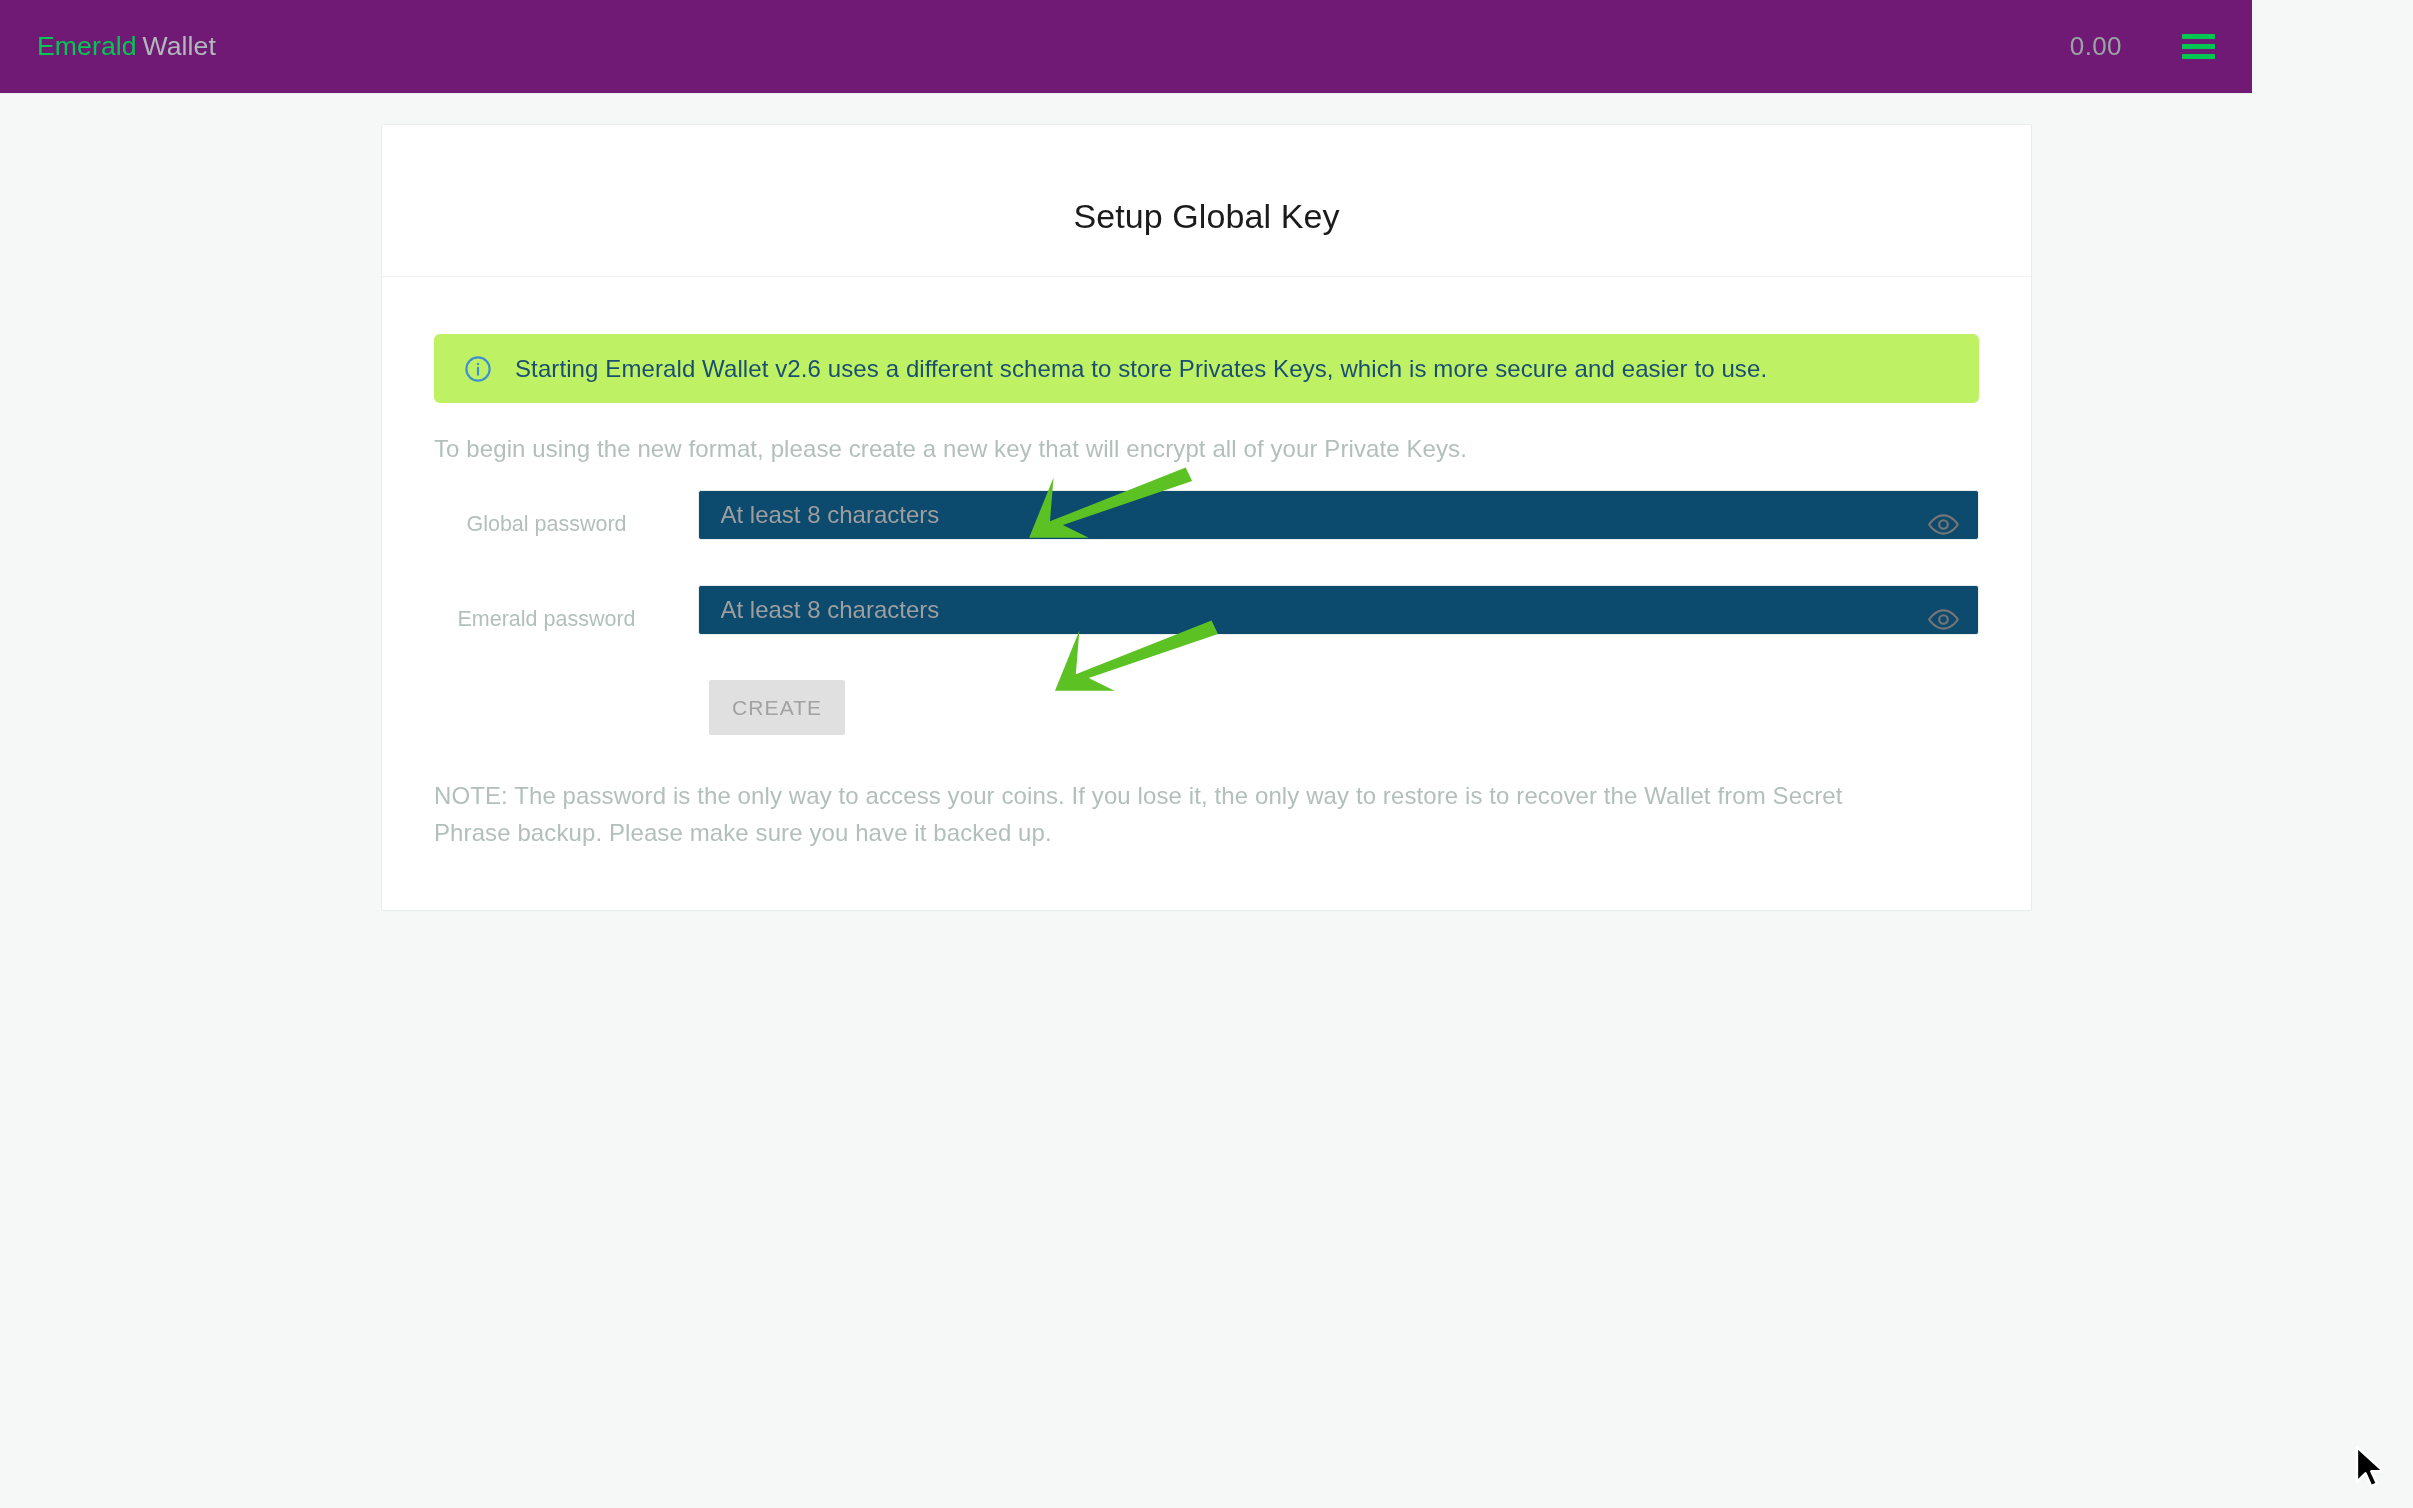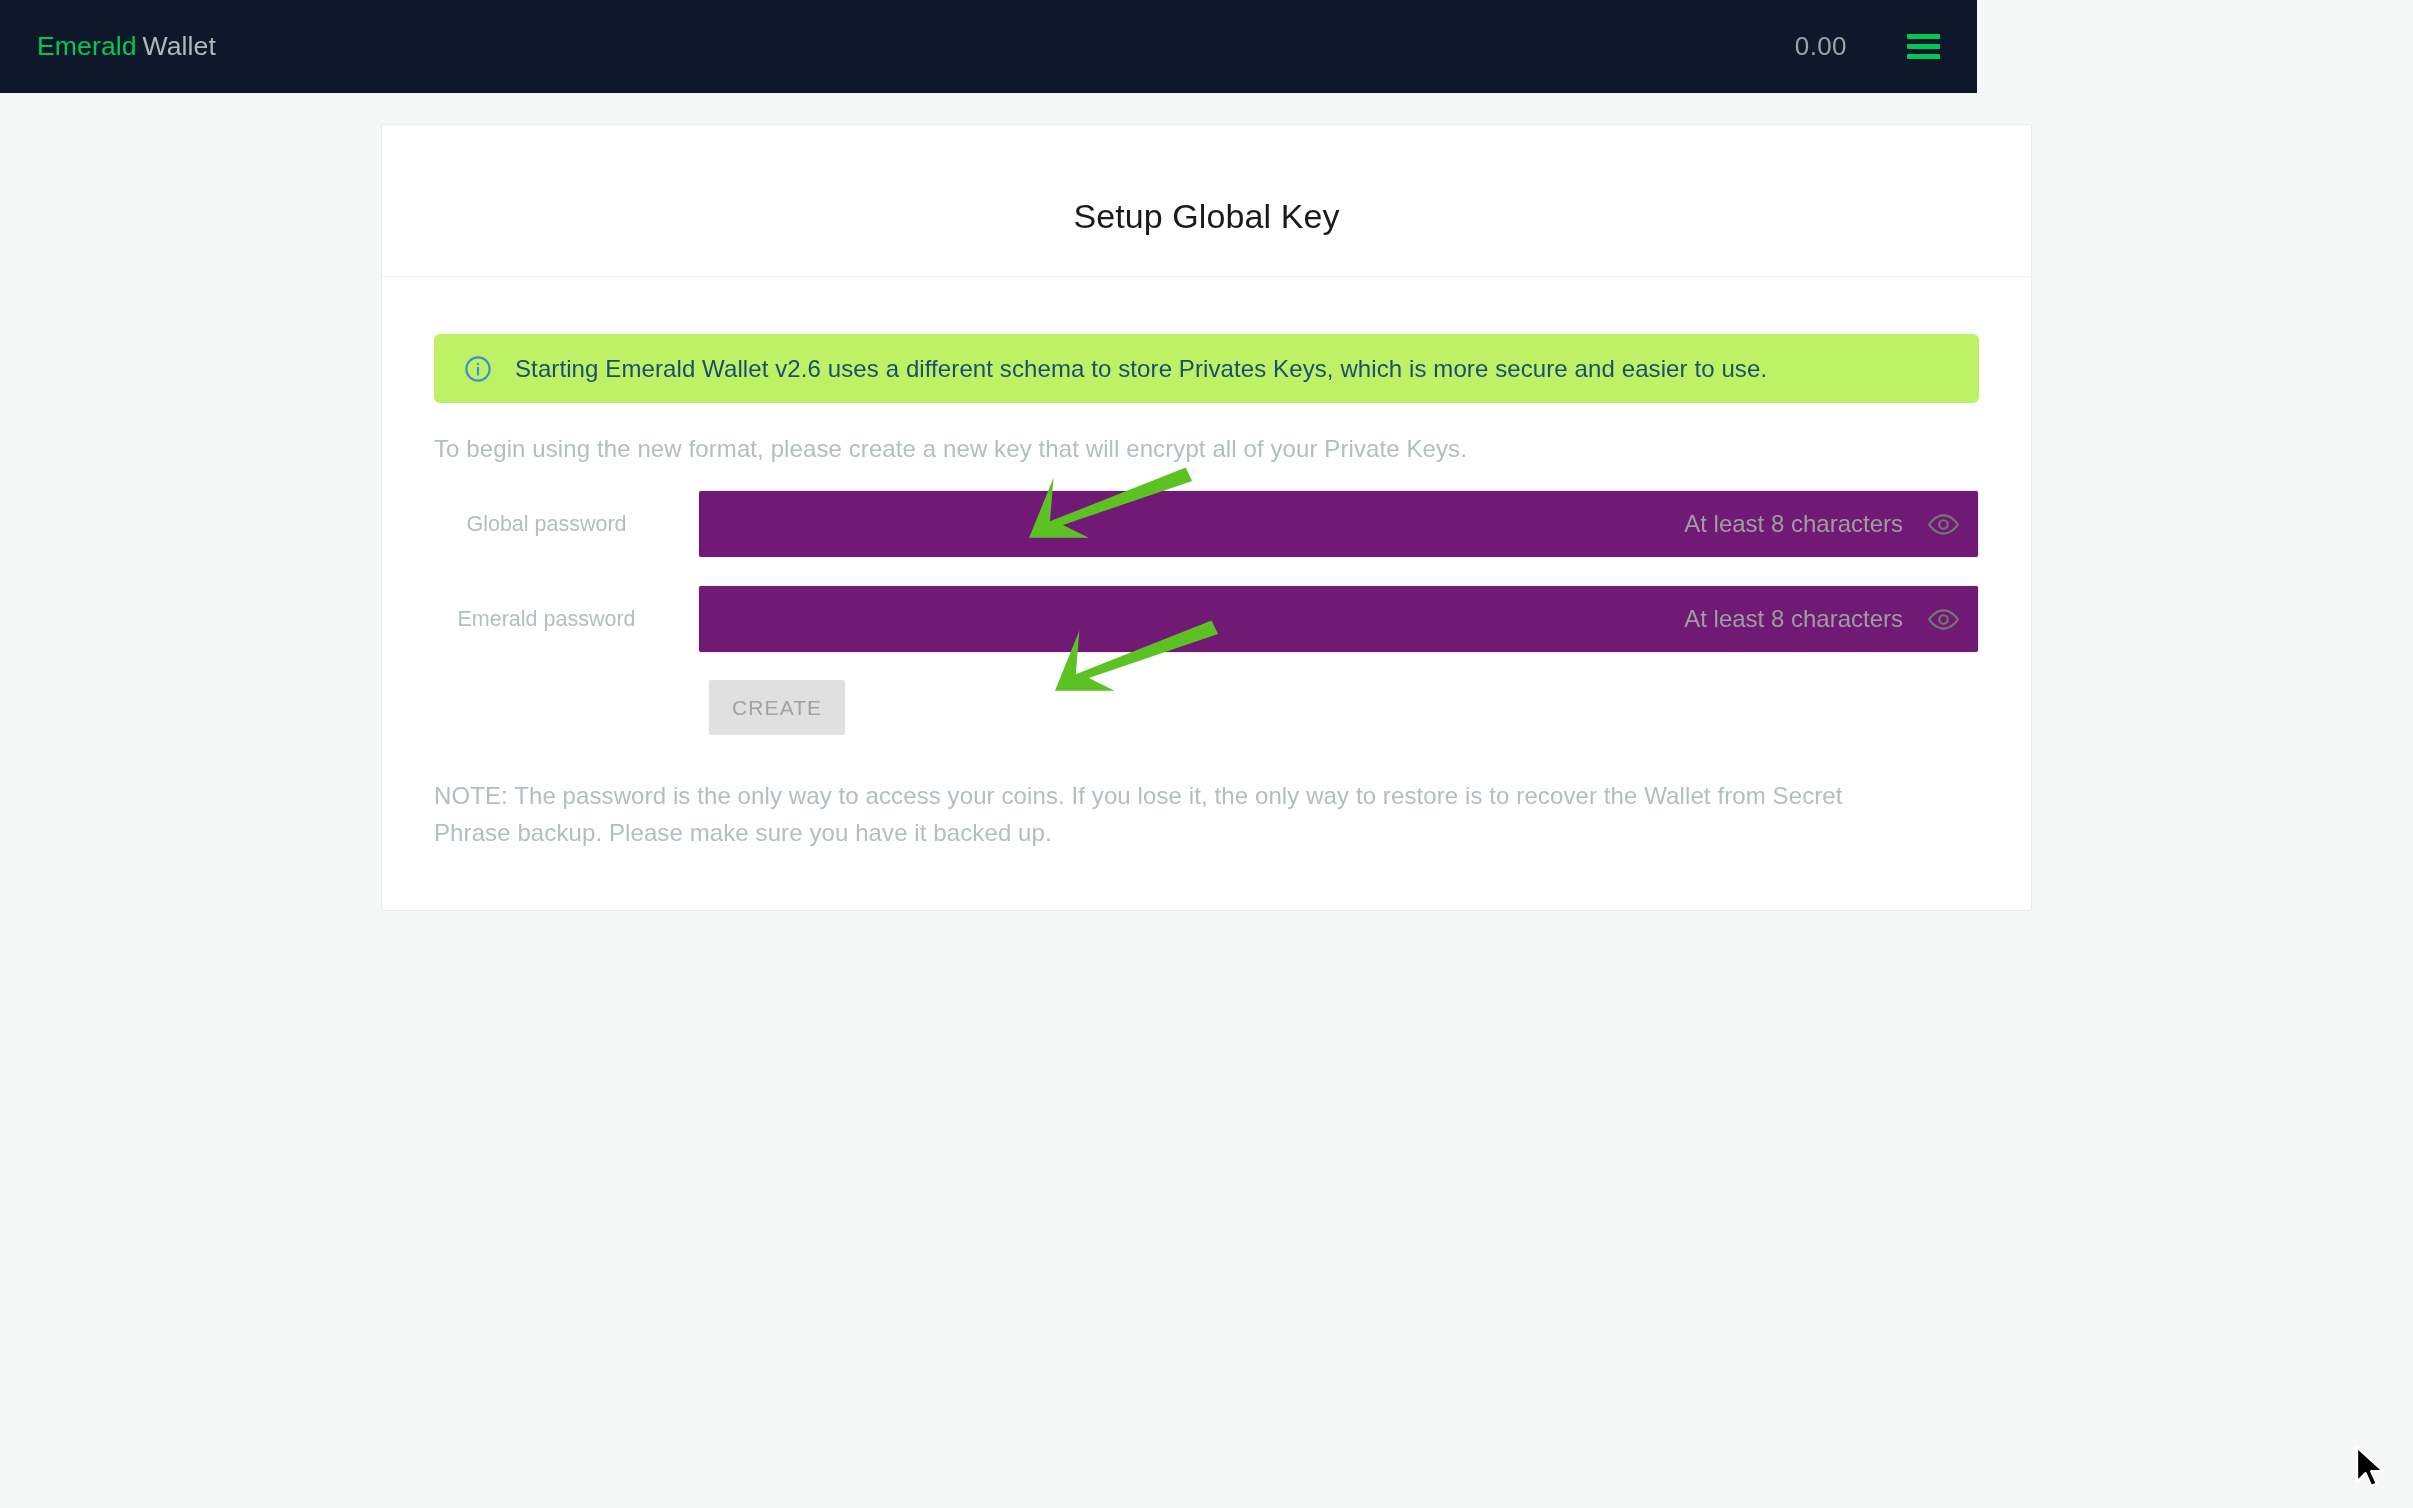--- a/index.html
+++ b/index.html
@@ -9,23 +9,23 @@
     height: 1508px;
     background: #f6f8f8;
     font-family: "Liberation Sans", sans-serif;
     overflow: hidden;
   }
 
   
   .topbar {
     position: absolute;
     top: 0; left: 0;
-    width: 1977px;
+    width: 2252px;
     height: 94px;
-    background: #0f172a;
+    background: #701a75;
     border-bottom: 1.4px solid #eceff0;
     display: flex;
     align-items: center;
     justify-content: space-between;
     padding: 0 37px 0 37px;
   }
 
   .brand {
     font-size: 26.6px;
     letter-spacing: 0.1px;
@@ -143,30 +143,29 @@
     line-height: 69px;
     white-space: nowrap;
   }
   .field-wrap {
     position: relative;
     flex: 1 1 auto;
     height: 69px;
   }
   .field {
     width: 100%;
-    height: 68px;
+    height: 50px;
     border: 1.4px solid #e9eded;
     border-radius: 2.9px;
-    background: #701a75;
+    background: #0c4a6e;
     font-size: 24px;
     color: #9e9e9e;
     font-family: "Liberation Sans", sans-serif;
     padding: 0 75px 0 21.5px;
     outline: none;
-    text-align: right;
   }
   .field::placeholder { color: #9e9e9e; opacity: 1; }
   .eye-btn {
     position: absolute;
     right: 13px;
     top: 50%;
     transform: translateY(-50%);
     width: 46px; height: 46px;
     display: flex; align-items: center; justify-content: center;
     background: transparent;

